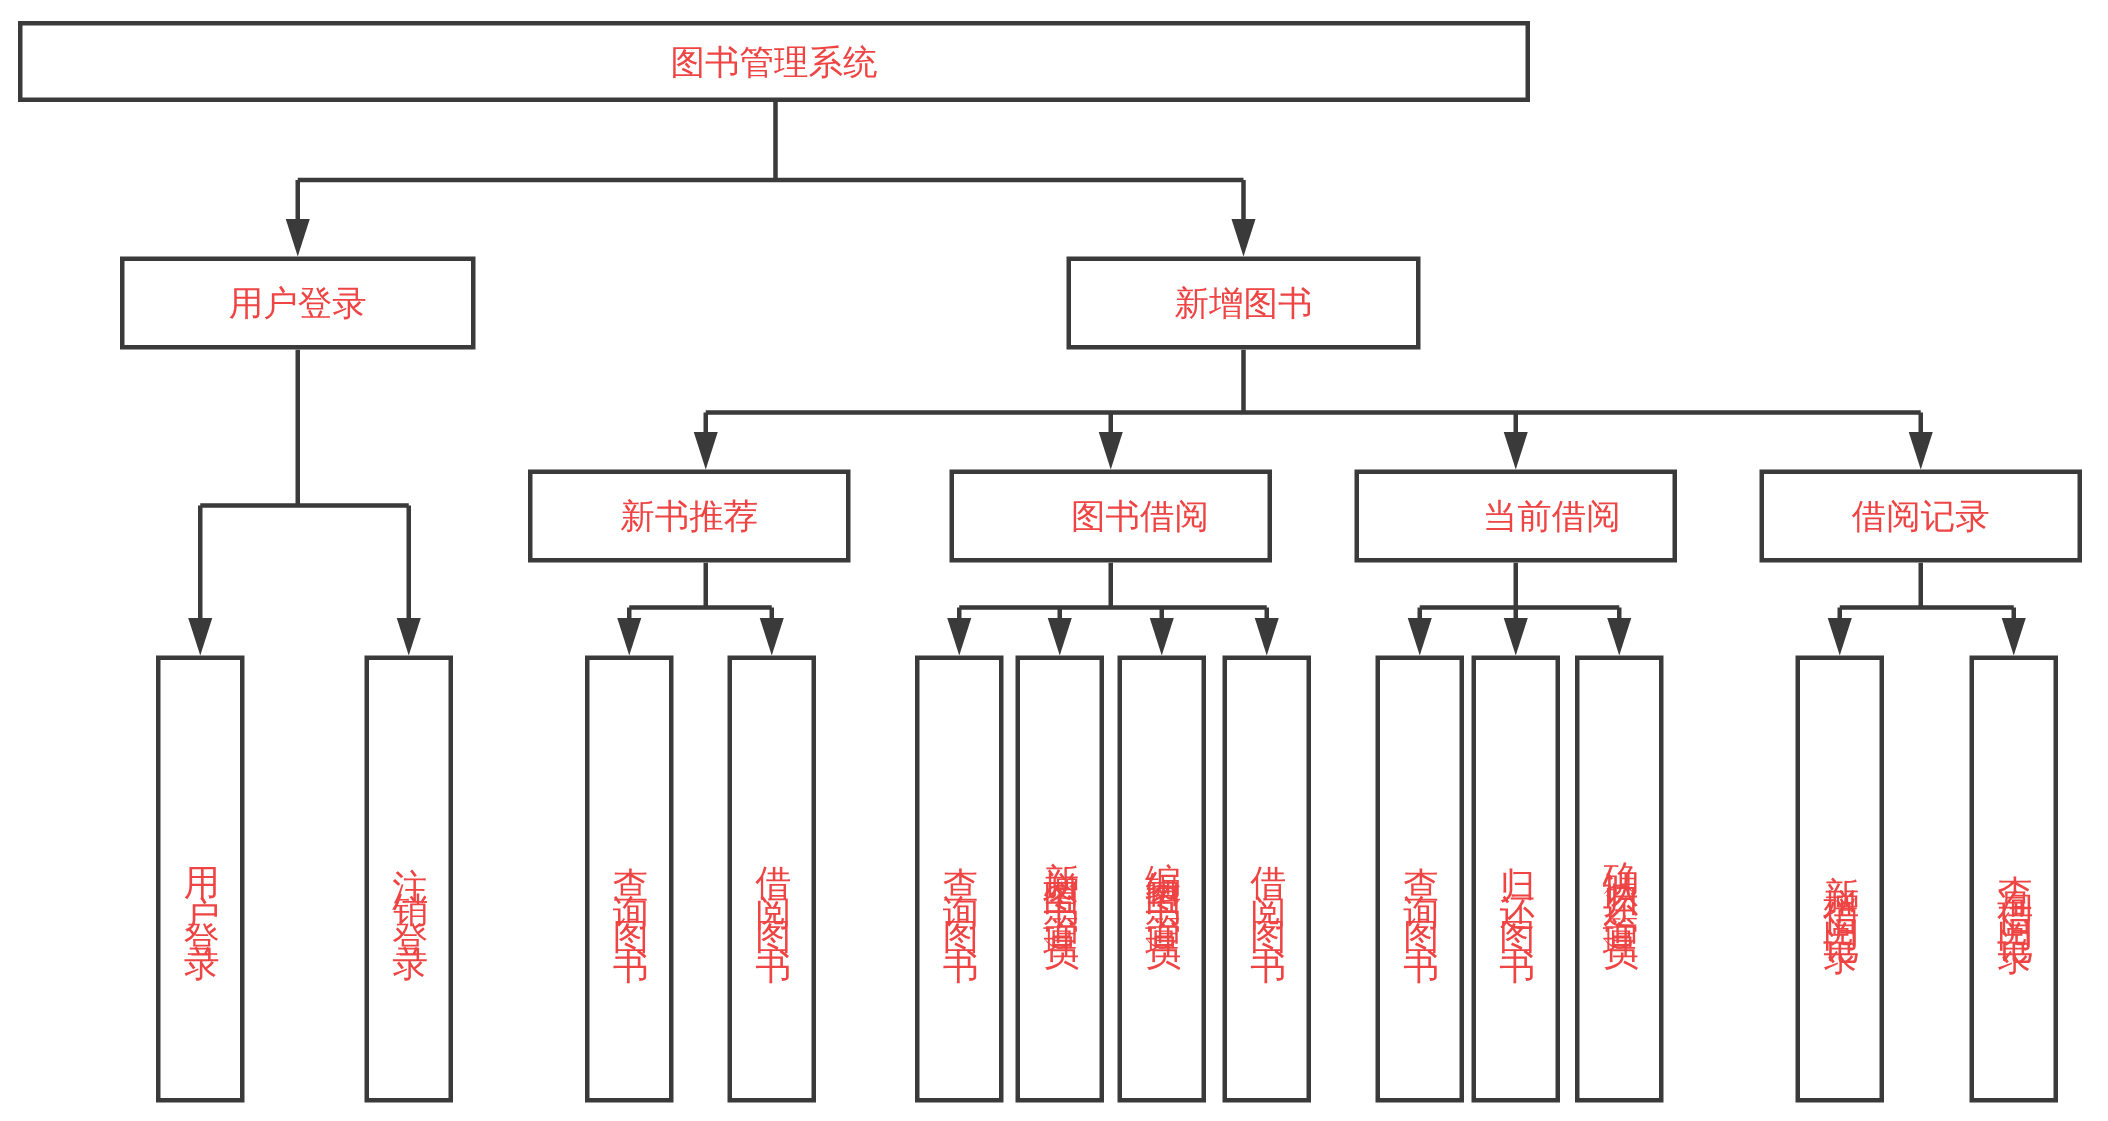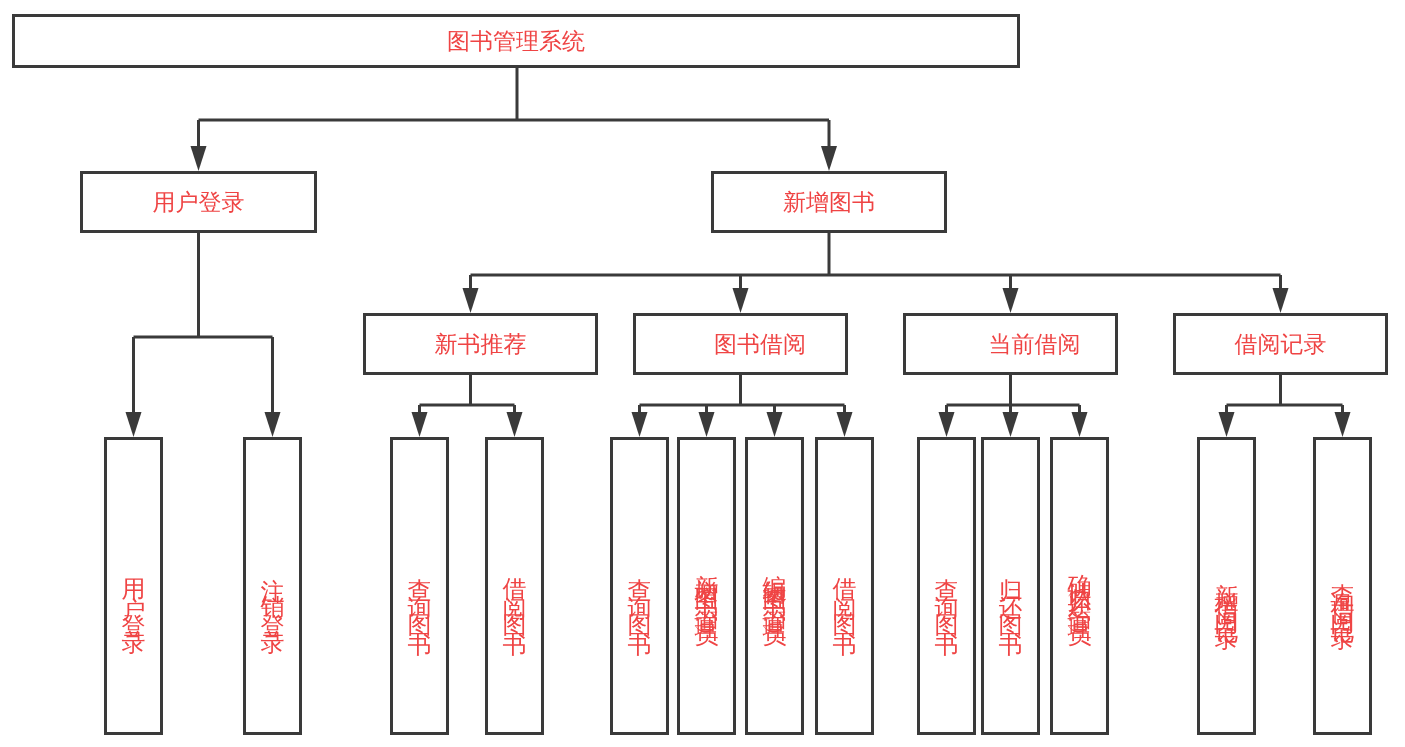--- a/index.html
+++ b/index.html
@@ -105,21 +105,21 @@
       <polygon points="1218.5,412 1234.5,412 1226.5,437"></polygon>
       <polygon points="1334.5,412 1350.5,412 1342.5,437"></polygon>
     </g>
   </svg>
 
   <div class="box root">图书管理系统</div>
 
   <div class="box hbox" style="left:80px; top:171px; width:237px;">用户登录</div>
   <div class="box hbox" style="left:711px; top:171px; width:236px;">新增图书</div>
 
-  <div class="box hbox" style="left:363px; top:313px; width:235px;">新书推荐</div>
+  <div class="box hbox" style="left:352px; top:313px; width:215px;">新书推荐</div>
   <div class="box hbox" style="left:633px; top:313px; width:215px;padding-left:39px;">图书借阅</div>
   <div class="box hbox" style="left:903px; top:313px; width:215px;padding-left:48px;">当前借阅</div>
   <div class="box hbox" style="left:1173px; top:313px; width:215px;">借阅记录</div>
 
   <div class="box vbox v-short" style="left:104px;">用户登录</div>
   <div class="box vbox v-short" style="left:243px;">注销登录</div>
 
   <div class="box vbox v-short" style="left:390px;">查询图书</div>
   <div class="box vbox v-short" style="left:485px;">借阅图书</div>
 

